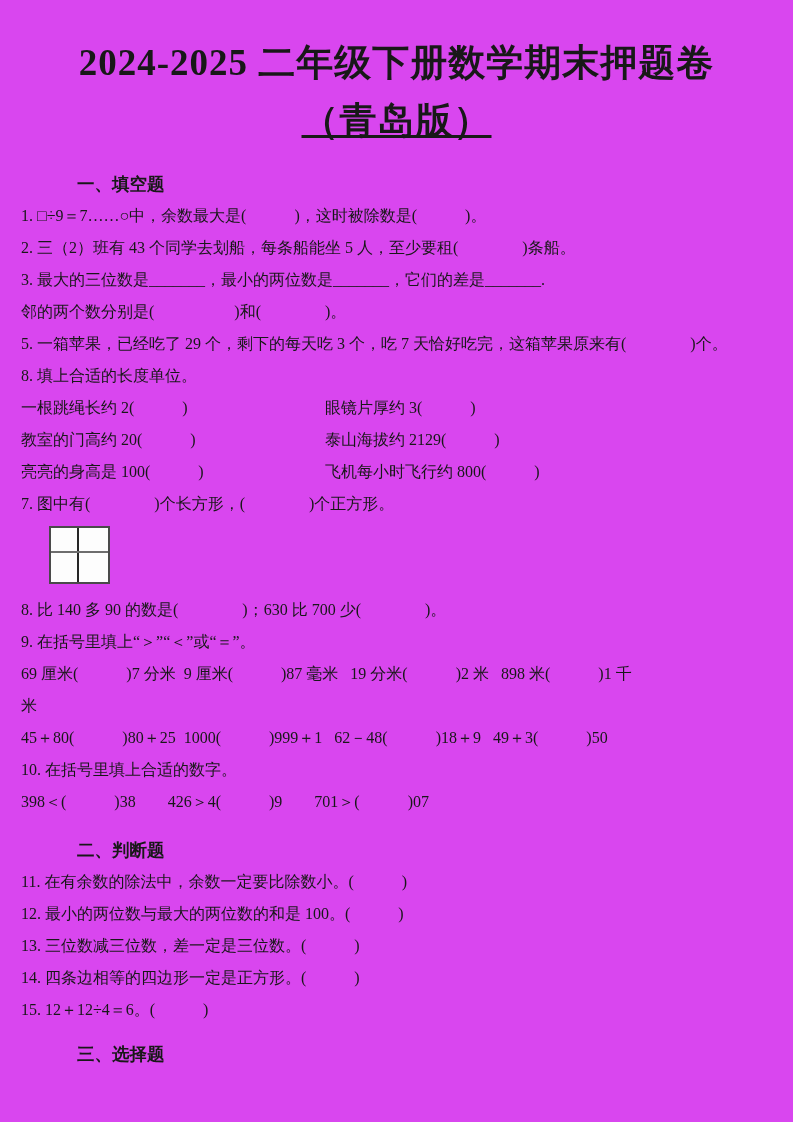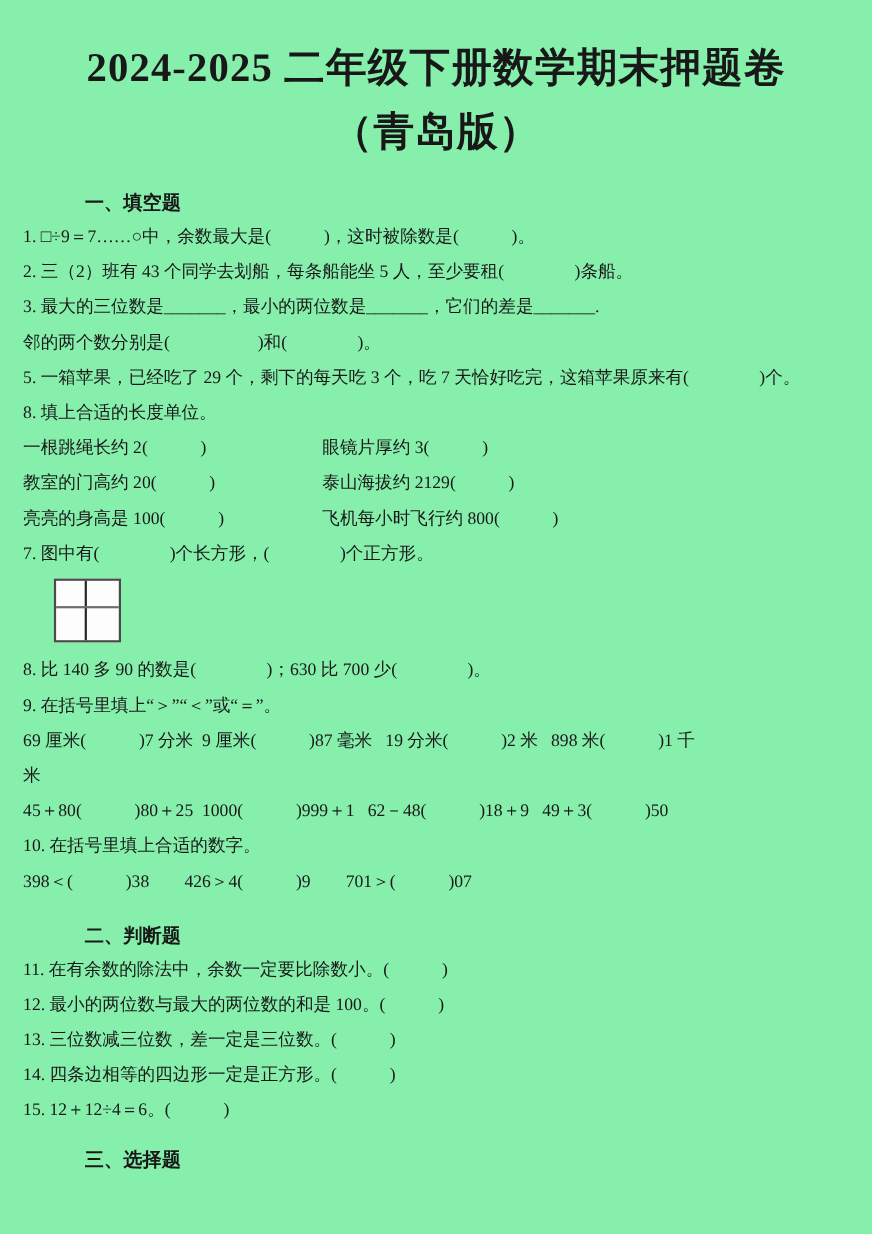--- a/index.html
+++ b/index.html
@@ -1,53 +1,53 @@
 <!DOCTYPE html>
 <html><head>
 <meta charset="utf-8">
 <style>
   html,body{margin:0;padding:0;background:#e8e8e8;}
   .page{
     position:relative;
     width:793px;height:1122px;
     margin:0 auto;
-    background:#86efac;
+    background:#d946ef;
     color:#181818;
     font-family:"Liberation Serif","DejaVu Serif",serif;
     overflow:hidden;
   }
   .title{
     font-size:37px;
     font-weight:bold;
     text-align:center;
     line-height:50px;
     letter-spacing:1px;
     white-space:pre;
   }
   .title1{padding-top:38px;}
-  .title2{margin-top:8px;}
+  .title2{margin-top:8px;text-decoration:underline;}
   .heading{
     font-size:17.5px;
     font-weight:bold;
     line-height:32px;
     padding-left:77px;
     font-family:"Liberation Sans","DejaVu Sans",sans-serif;
     white-space:pre;
   }
   .heading1{margin-top:22px;}
   .heading2{margin-top:16px;}
   .heading3{margin-top:12px;}
   .line{
     font-size:16px;
     line-height:32px;
     padding-left:21px;
     padding-right:30px;
     white-space:pre;
   }
-  .cols{display:flex;}
+  .cols{display:flex;gap:32px;}
   .col1{display:inline-block;width:272px;}
   .grid-fig{
     position:relative;
     width:57px;height:54px;
     border:2px solid #4a4a4a;
     margin:6px 0 10px 49px;
     background:#fdfdfd;
   }
   .grid-fig .v{
     position:absolute;left:26px;top:0;

